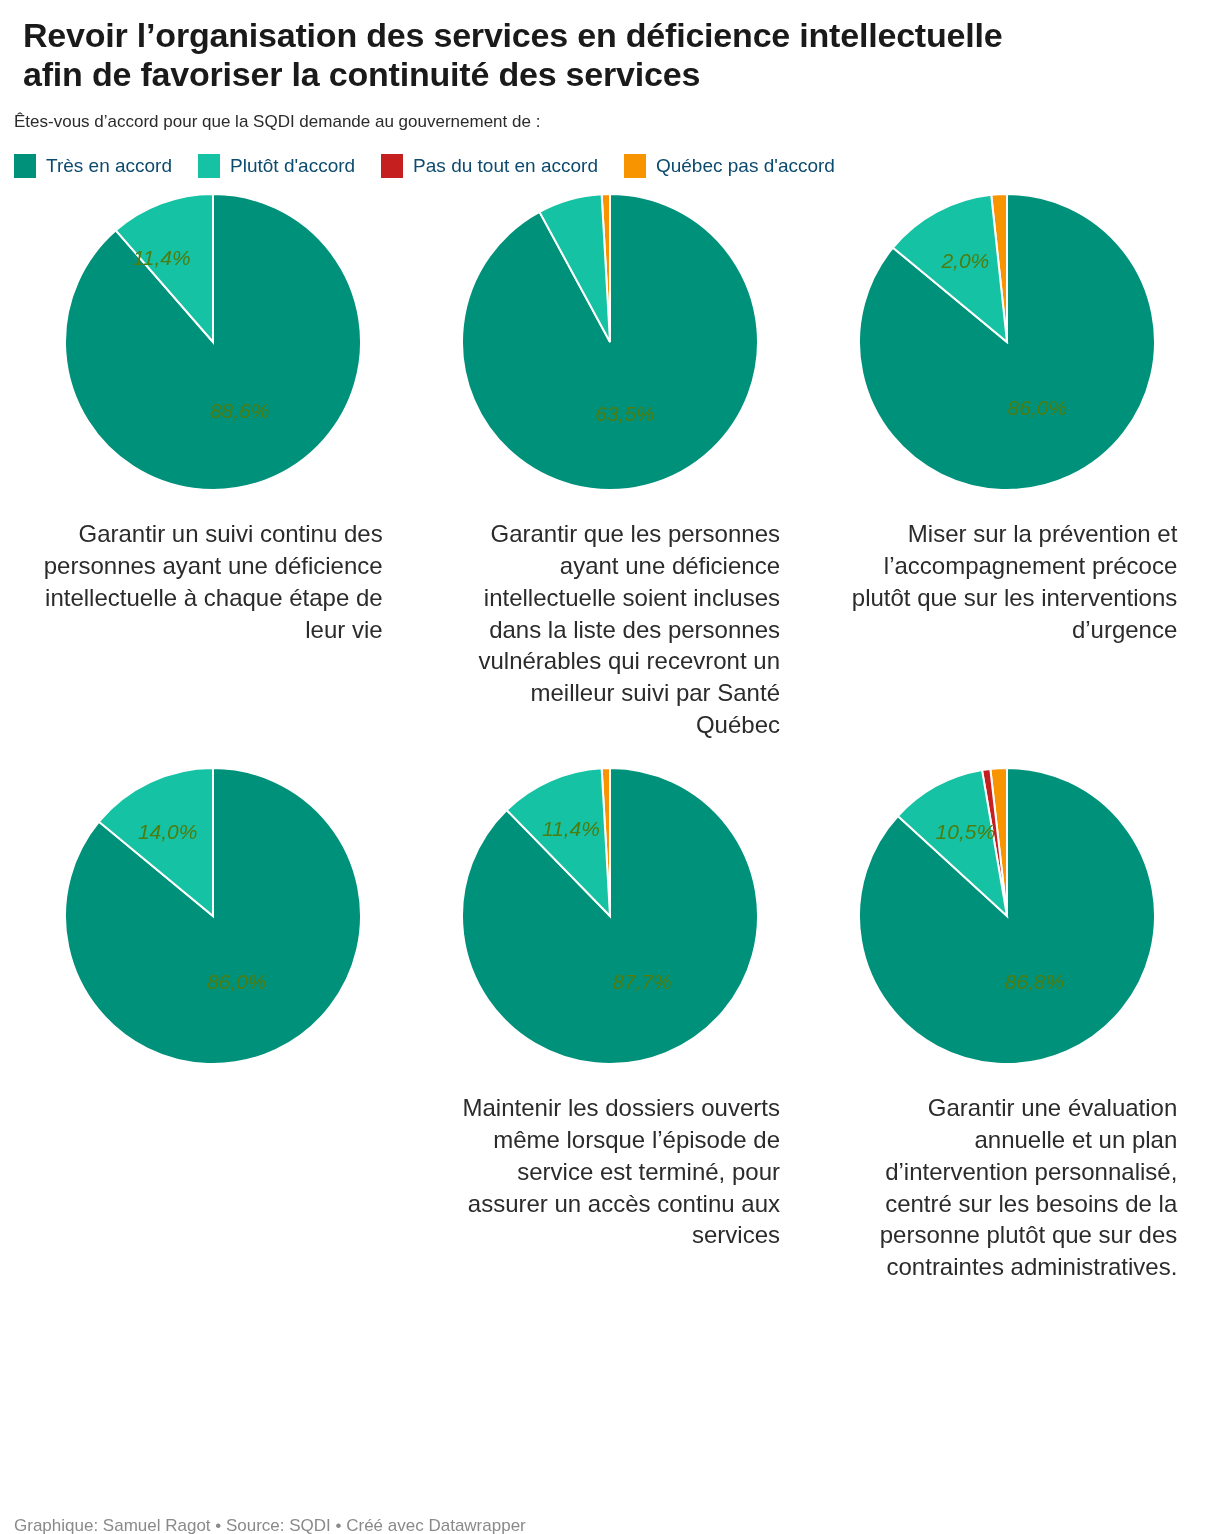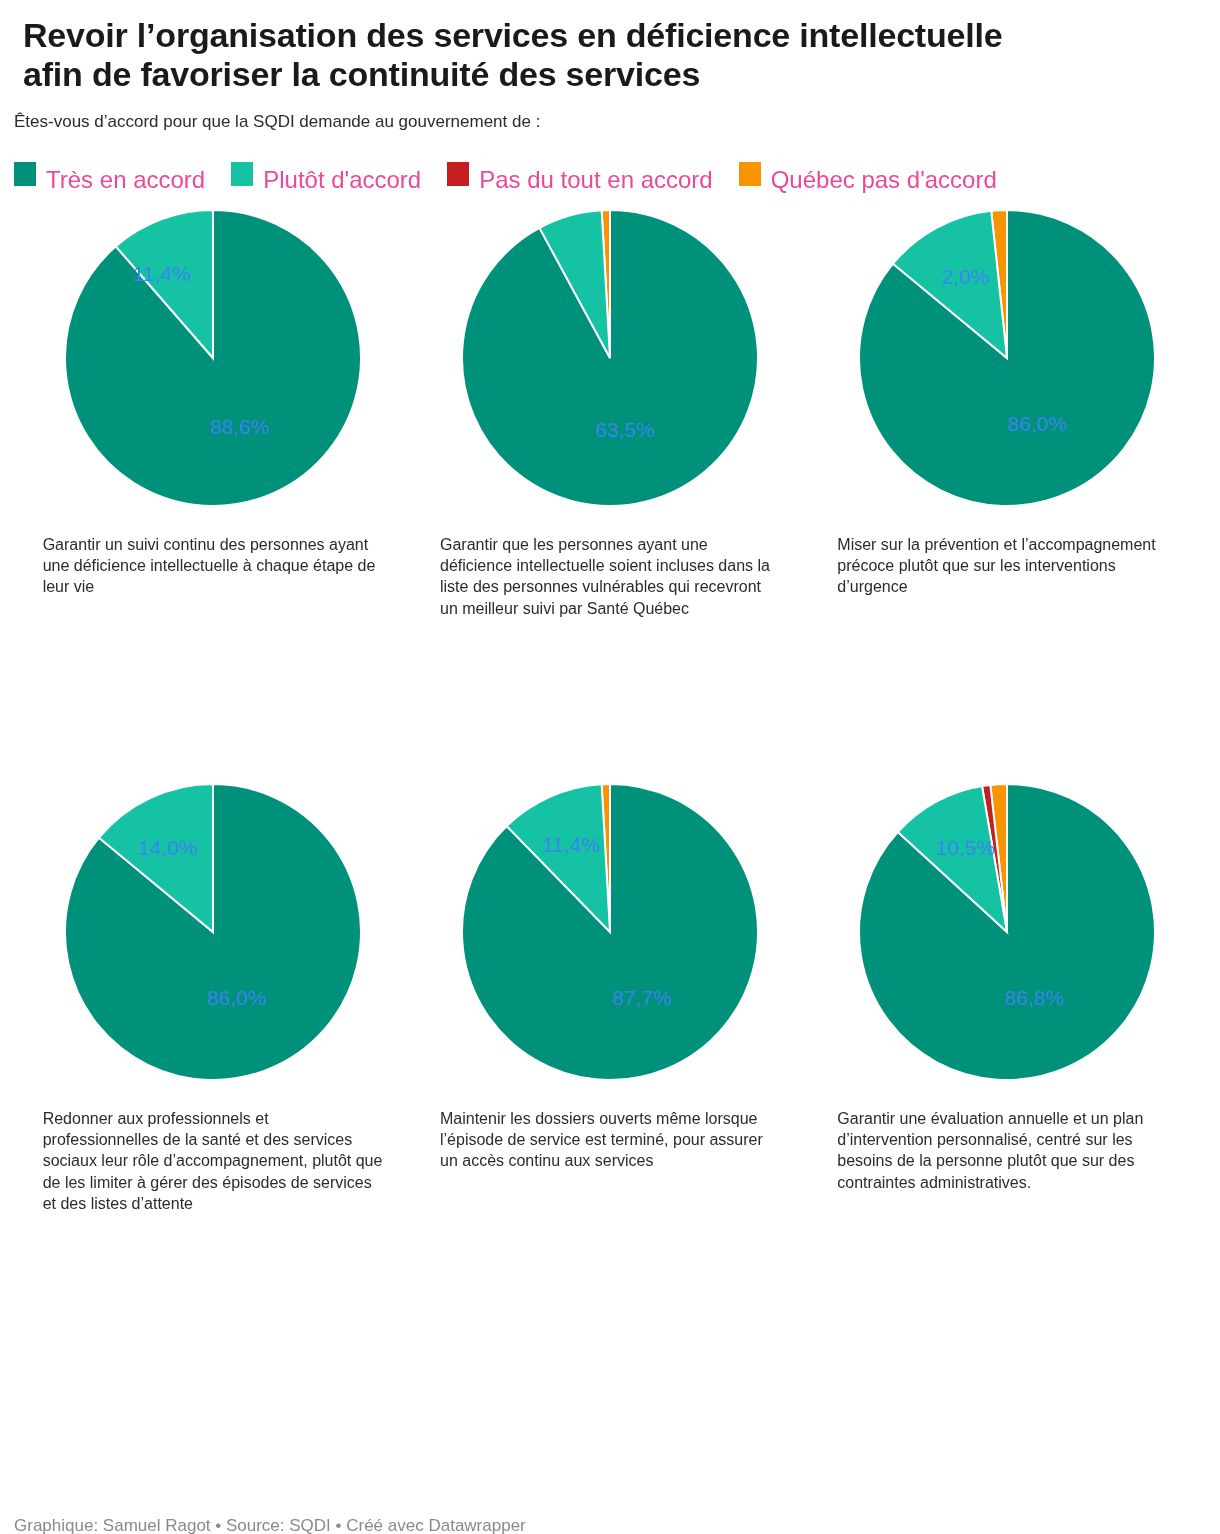--- a/index.html
+++ b/index.html
@@ -55,24 +55,23 @@
     margin-right: 26px;
   }
   .legend-swatch {
     width: 22px;
     height: 24px;
     display: inline-block;
     margin-right: 10px;
     flex: 0 0 auto;
   }
   .legend-label {
-    font-size: 24px;
-    color: #ec4899;
+    font-size: 19px;
+    color: #0c4a6e;
     white-space: nowrap;
-    margin-top: 12px;
   }
 
   
   .pie-grid {
     display: flex;
     flex-wrap: wrap;
     margin-top: 14px;
   }
   .pie-cell {
     width: 33.333%;
@@ -92,31 +91,32 @@
   }
   .pie-svg {
     display: block;
     width: 300px;
     height: 300px;
     overflow: visible;
   }
   .slice-label {
     position: absolute;
     font-size: 21px;
-    color: #3b82f6;
+    color: #4d7c0f;
     white-space: nowrap;
     transform: translate(-50%, -50%);
     pointer-events: none;
+    font-style: italic;
   }
   .pie-caption {
     margin-top: 26px;
-    font-size: 16px;
+    font-size: 24px;
     line-height: 1.33;
     color: #2b2b2b;
-    text-align: left;
+    text-align: right;
     width: 340px;
   }
 
   
   .footer {
     position: absolute;
     left: 14px;
     bottom: 14px;
     font-size: 17px;
     color: #8a8a8a;
@@ -188,21 +188,20 @@
   <div class="pie-grid pie-row-2" id="pie-row-2">
       <div class="pie-cell">
         <div class="pie-wrap">
           <svg class="pie-svg" viewBox="0 0 300 300">
             <path d="M 150 150 L 150.00 2.00 A 148 148 0 1 1 35.96 55.66 Z" fill="#00917a" stroke="#ffffff" stroke-width="2"></path>
             <path d="M 150 150 L 35.96 55.66 A 148 148 0 0 1 150.00 2.00 Z" fill="#16c2a4" stroke="#ffffff" stroke-width="2"></path>
           </svg>
           <div class="slice-label" style="left: 58%; top: 72%;">86,0%</div>
           <div class="slice-label" style="left: 35%; top: 22%;">14,0%</div>
         </div>
-        <div class="pie-caption">Redonner aux professionnels et professionnelles de la santé et des services sociaux leur rôle d’accompagnement, plutôt que de les limiter à gérer des épisodes de services et des listes d’attente</div>
       </div>
       <div class="pie-cell">
         <div class="pie-wrap">
           <svg class="pie-svg" viewBox="0 0 300 300">
             <path d="M 150 150 L 150.00 2.00 A 148 148 0 1 1 46.67 44.04 Z" fill="#00917a" stroke="#ffffff" stroke-width="2"></path>
             <path d="M 150 150 L 141.64 2.24 A 148 148 0 0 1 150.00 2.00 Z" fill="#f79400" stroke="#ffffff" stroke-width="2"></path>
             <path d="M 150 150 L 46.67 44.04 A 148 148 0 0 1 141.64 2.24 Z" fill="#16c2a4" stroke="#ffffff" stroke-width="2"></path>
           </svg>
           <div class="slice-label" style="left: 58%; top: 72%; margin-left: 8px;">87,7%</div>
           <div class="slice-label" style="left: 37%; top: 21%;">11,4%</div>

